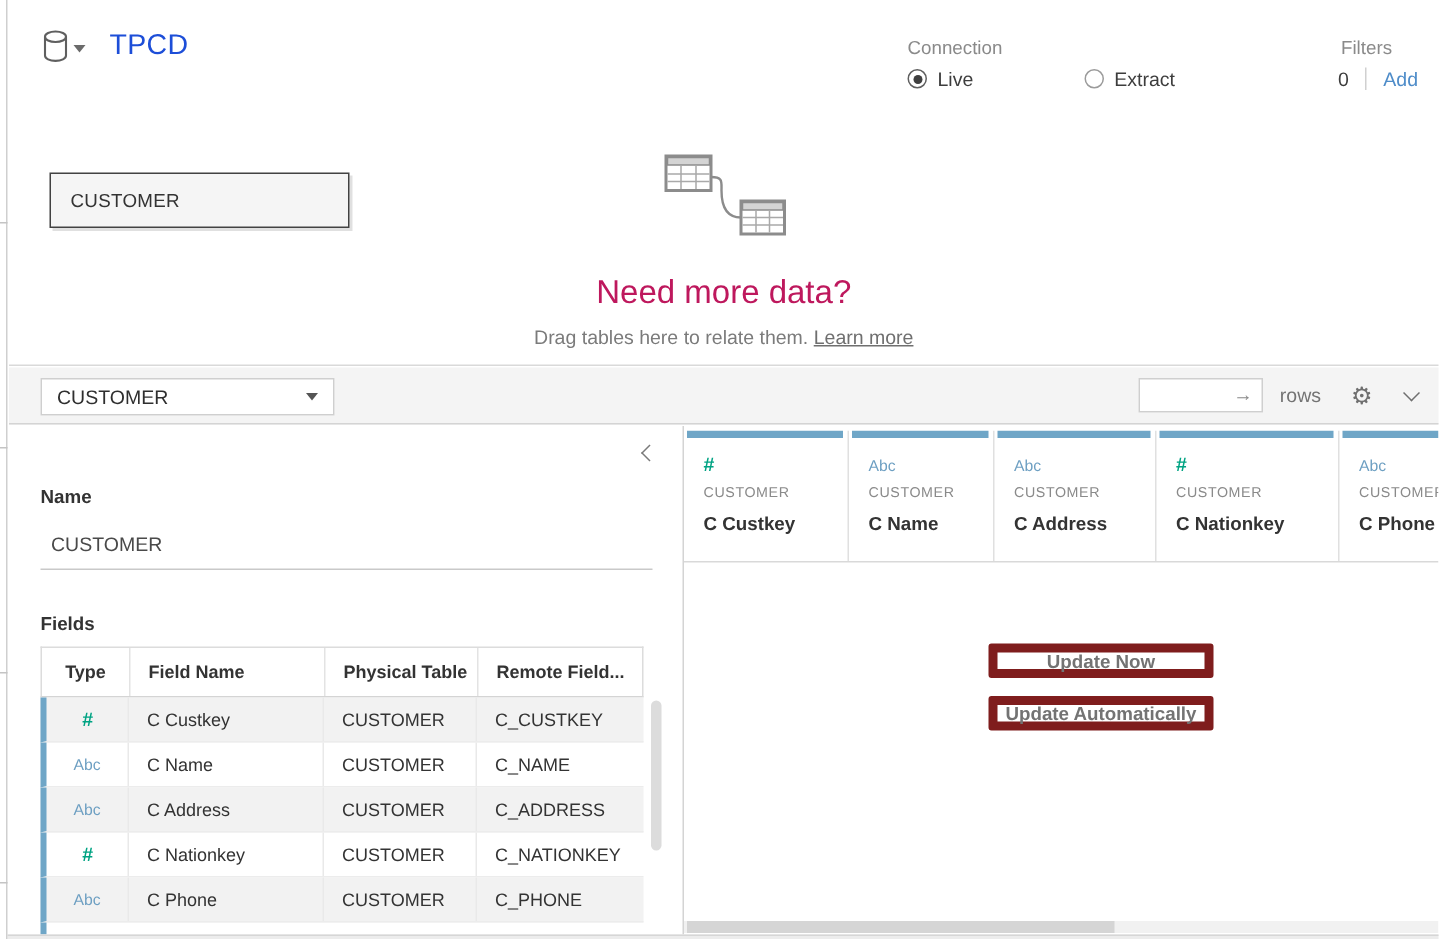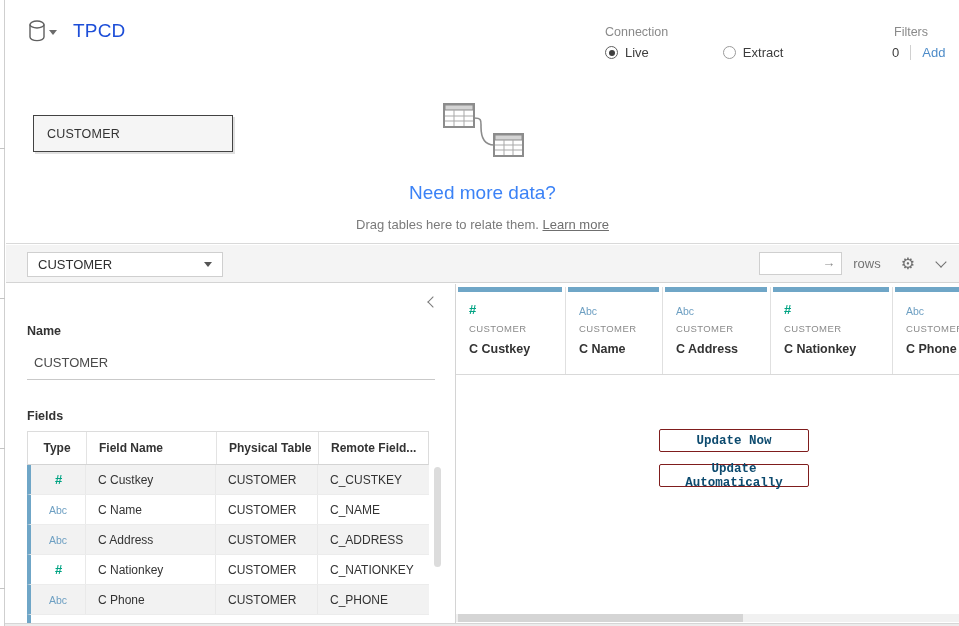--- a/index.html
+++ b/index.html
@@ -31,21 +31,21 @@
 
   .filters-block { position:absolute; left:880px; top:25px; }
   .filters-row { display:flex; align-items:center; margin-top:5px; }
   .filters-count { font-size:13px; color:#3d3d3d; padding-left:6px; }
   .filters-divider { width:1px; height:15px; background:#d0d0d0; margin:0 11px; }
   .filters-add { font-size:13px; color:#4e8cc9; cursor:pointer; }
 
   .table-box { position:absolute; left:27px; top:115px; width:200px; height:37px; background:#f5f5f5; border:1.5px solid #424242; box-shadow:2px 2px 0 rgba(0,0,0,.12); display:flex; align-items:center; padding-left:13px; font-size:12.5px; color:#333; letter-spacing:.2px; cursor:pointer; }
 
   .canvas-graphic { position:absolute; left:424px; top:93px; }
-  .empty-title { position:absolute; left:0; right:0; top:182px; text-align:center; font-size:19px; color:#3b82f6; }
+  .empty-title { position:absolute; left:0; right:0; top:182px; text-align:center; font-size:22px; color:#be185d; }
   .empty-sub { position:absolute; left:0; right:0; top:217px; text-align:center; font-size:13px; color:#7b7b7b; }
   .learn-more { color:#6f6f6f; text-decoration:underline; cursor:pointer; }
 
   
   #toolbar { position:absolute; left:6px; top:245px; right:0; height:38px; background:#f4f4f4; border-bottom:1px solid #d4d4d4; }
   .tbl-select { position:absolute; left:21px; top:7px; width:196px; height:25px; background:#fff; border:1px solid #cfcfcf; display:flex; align-items:center; padding:0 10px; font-size:13px; color:#2f2f2f; cursor:pointer; }
   .tbl-select .caret { margin-left:auto; width:0; height:0; border-left:4.5px solid transparent; border-right:4.5px solid transparent; border-top:5px solid #555; }
   .rows-group { position:absolute; right:14px; top:7px; display:flex; align-items:center; }
   .rows-input { width:83px; height:23px; background:#fff; border:1px solid #cfcfcf; position:relative; }
   .rows-arrow { position:absolute; right:6px; top:2px; font-size:13px; color:#8a8a8a; }
@@ -79,21 +79,21 @@
   .ft-scrollthumb { position:absolute; right:14px; top:183px; width:7px; height:100px; background:#dcdcdc; border-radius:4px; }
 
   
   #right-panel { position:absolute; left:455px; top:284px; right:0; bottom:3px; background:#fff; border-left:1px solid #d4d4d4; overflow:hidden; }
   .grid-header { position:absolute; left:0; top:3px; right:0; height:88px; display:flex; border-bottom:1px solid #d9d9d9; overflow:hidden; }
   .gcol { flex:none; position:relative; border-right:1px solid #e0e0e0; padding:14px 0 0 13px; cursor:pointer; }
   .gcol .strip { position:absolute; left:2px; right:3px; top:0; height:5px; background:#6fa6c7; }
   .gcol .gicon { height:16px; display:flex; align-items:flex-end; }
   .gcol .gtable { font-size:9.5px; color:#8a8a8a; letter-spacing:.4px; margin-top:6px; text-transform:uppercase; }
   .gcol .gfield { font-size:12.5px; font-weight:bold; color:#333; margin-top:8px; white-space:nowrap; }
-  .update-btn { position:absolute; left:203px; width:150px; height:23px; background:#fff; border:1px solid #7f1d1d; border-radius:2px; font-family:Liberation Mono, monospace; font-size:12.5px; font-weight:bold; color:#0c4a6e; display:flex; align-items:center; justify-content:center; cursor:pointer; }
+  .update-btn { position:absolute; left:203px; width:150px; height:23px; background:#fff; border:6px solid #7f1d1d; border-radius:2px; font-family:Liberation Sans, sans-serif; font-size:12.5px; font-weight:bold; color:#737373; display:flex; align-items:center; justify-content:center; cursor:pointer; }
   #btn-update-now { top:145px; }
   #btn-update-auto { top:180px; }
   .h-scrollbar { position:absolute; left:0; right:0; bottom:1px; height:8px; background:#f1f1f1; }
   .h-scrollbar .thumb { position:absolute; left:2px; top:0; width:285px; height:8px; background:#d5d5d5; }
 
   #bottom-strip { position:absolute; left:0; right:0; bottom:0; height:3px; background:#ececec; border-top:1px solid #d6d6d6; }
 </style>
 </head>
 <body>
 

